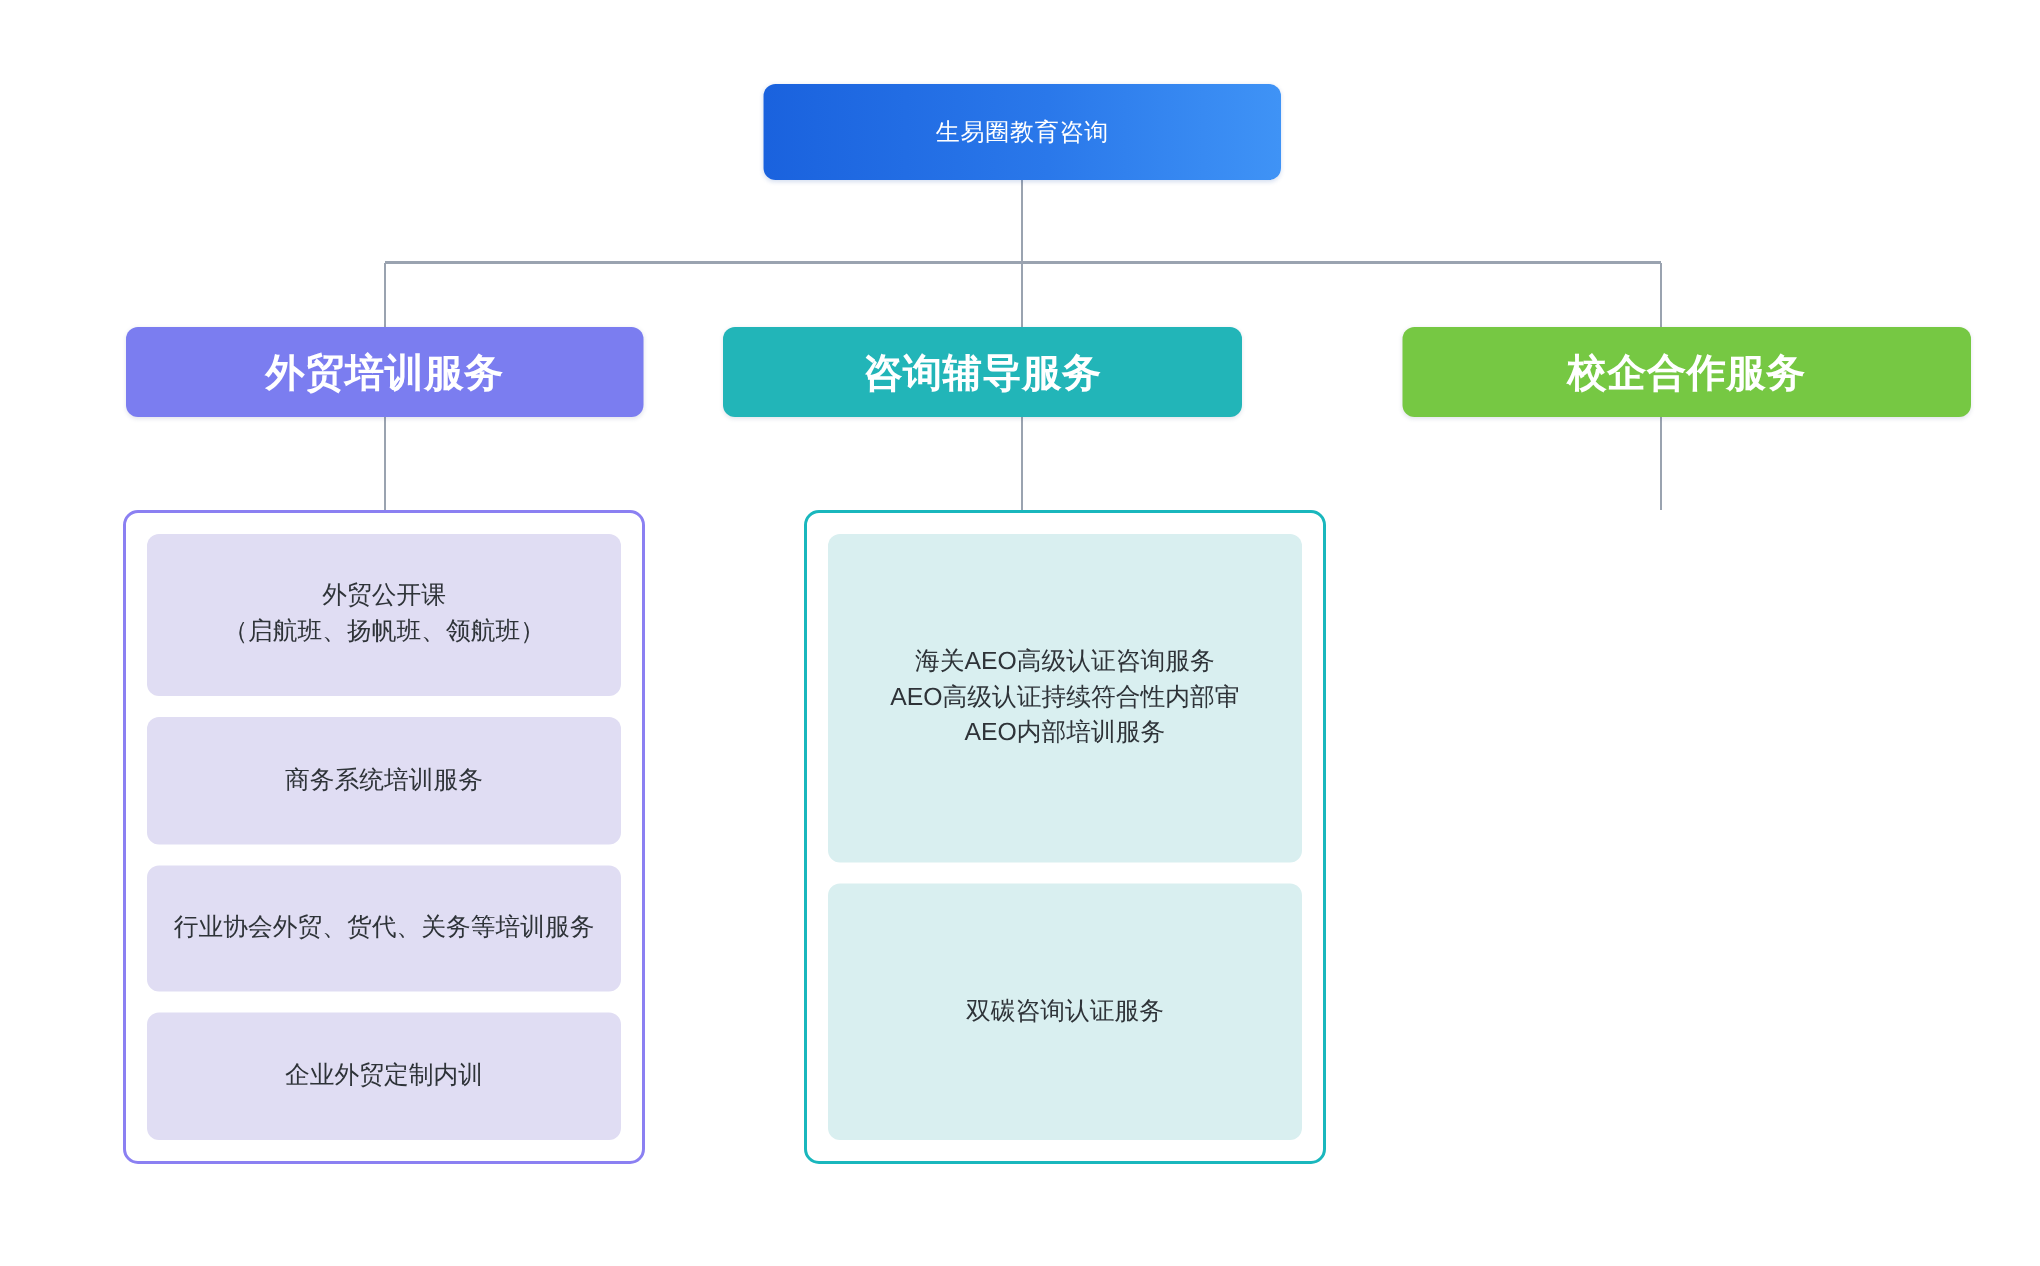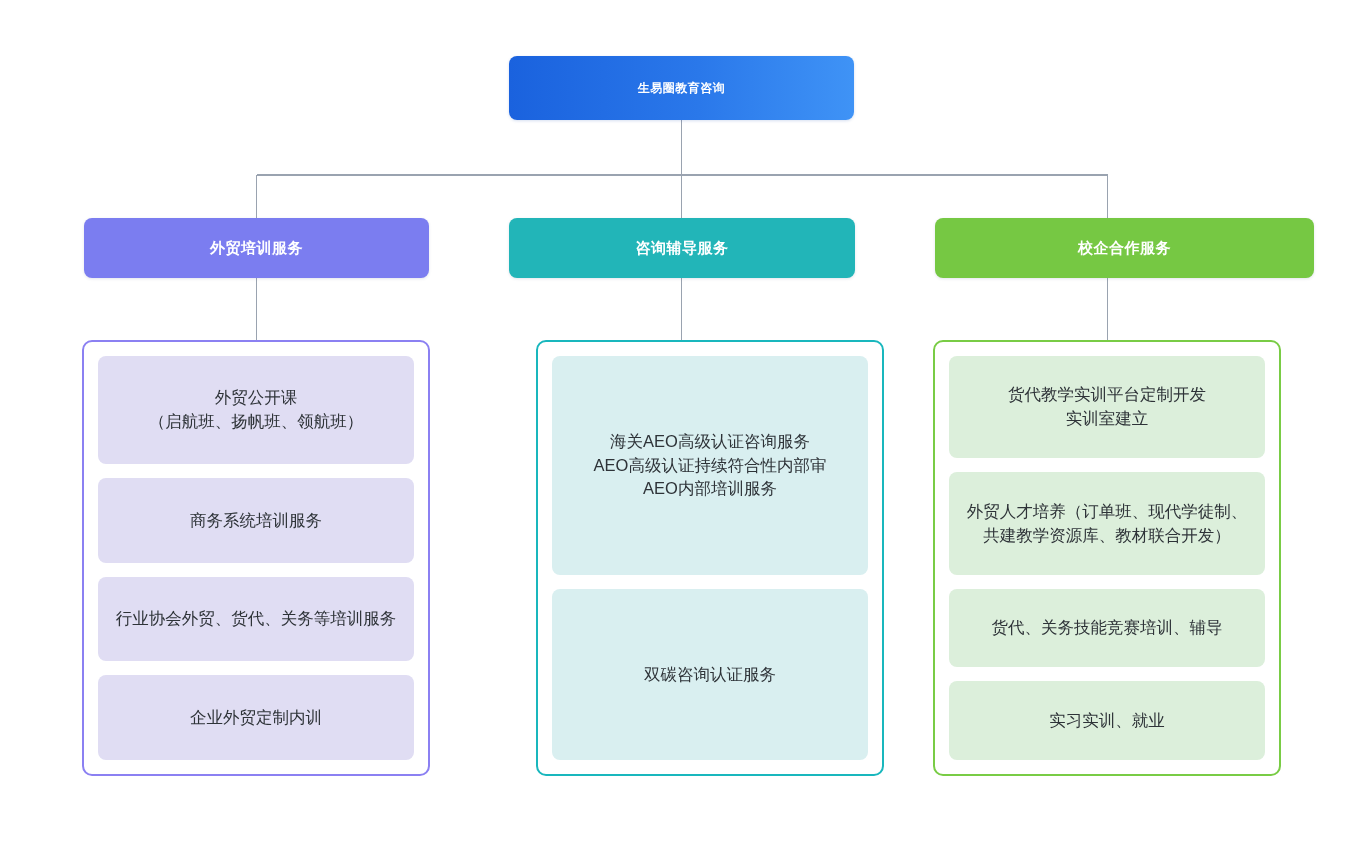--- a/index.html
+++ b/index.html
@@ -45,46 +45,46 @@
     height: 64px;
     border-radius: 8px;
     background: linear-gradient(90deg, #1a62de 0%, #2a78ea 55%, #3f93f6 100%);
     display: flex;
     align-items: center;
     justify-content: center;
     box-shadow: 0 1px 3px rgba(30, 80, 170, 0.18);
   }
   .root-node .node-label {
     color: #ffffff;
-    font-size: 12px;
-    font-weight: bold;
+    font-size: 16px;
+    font-weight: normal;
     letter-spacing: 0.5px;
     white-space: nowrap;
   }
 
   
   .column {
     position: absolute;
     top: 218px;
   }
   .column.col-0 { left: 84px;  width: 345px; }
-  .column.col-1 { left: 509px; width: 346px; }
+  .column.col-1 { left: 482px; width: 346px; }
   .column.col-2 { left: 935px; width: 379px; }
 
   .cat-header {
     height: 60px;
     border-radius: 8px;
     display: flex;
     align-items: center;
     justify-content: center;
     box-shadow: 0 1px 3px rgba(60, 70, 120, 0.14);
   }
   .cat-header .node-label {
     color: #ffffff;
-    font-size: 15px;
+    font-size: 26px;
     font-weight: bold;
     letter-spacing: 0.5px;
     white-space: nowrap;
     font-family: Liberation Mono, monospace;
   }
 
   
   .group-box {
     position: absolute;
     top: 340px;
@@ -183,21 +183,14 @@
     <div class="leaf-card">企业外贸定制内训</div>
   </div>
 
   <div class="group-box col-1 theme-teal">
     <div class="leaf-card">海关AEO高级认证咨询服务
 AEO高级认证持续符合性内部审
 AEO内部培训服务</div>
     <div class="leaf-card">双碳咨询认证服务</div>
   </div>
 
-  <div class="group-box col-2 theme-green">
-    <div class="leaf-card">货代教学实训平台定制开发
-实训室建立</div>
-    <div class="leaf-card">外贸人才培养（订单班、现代学徒制、共建教学资源库、教材联合开发）</div>
-    <div class="leaf-card">货代、关务技能竞赛培训、辅导</div>
-    <div class="leaf-card">实习实训、就业</div>
-  </div>
 
 </div>
 
 </body></html>

